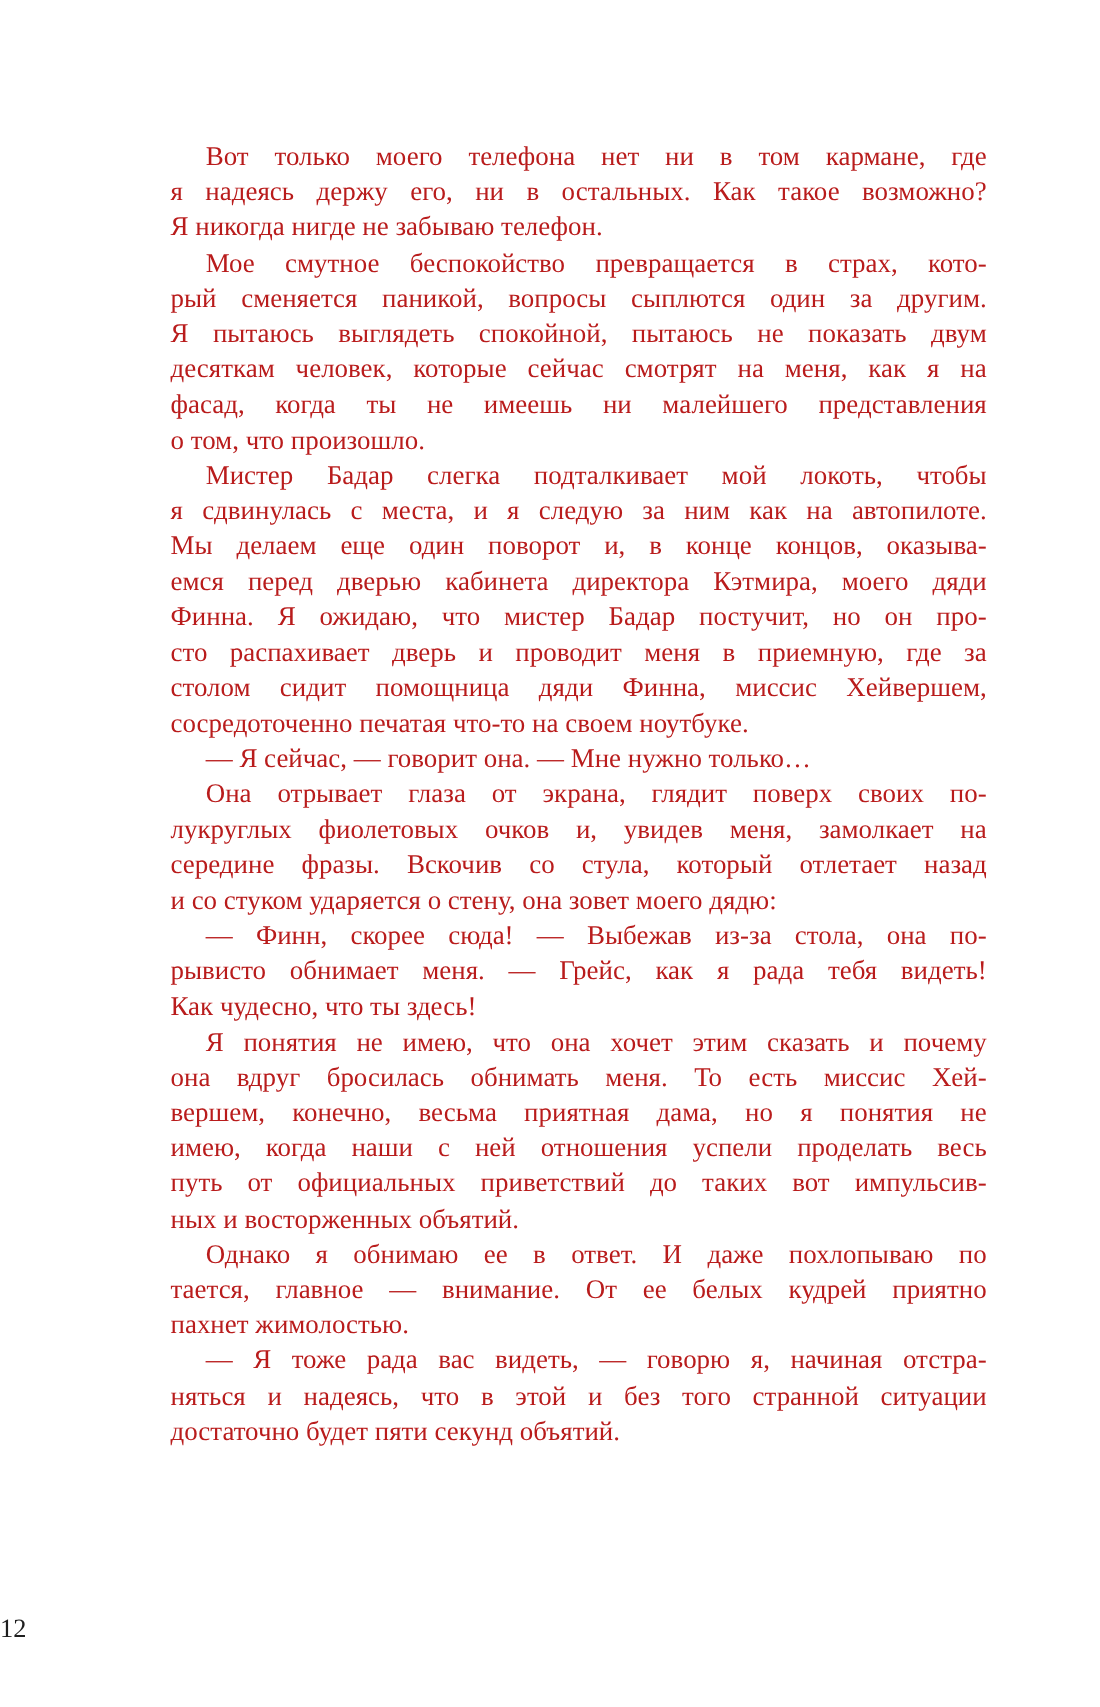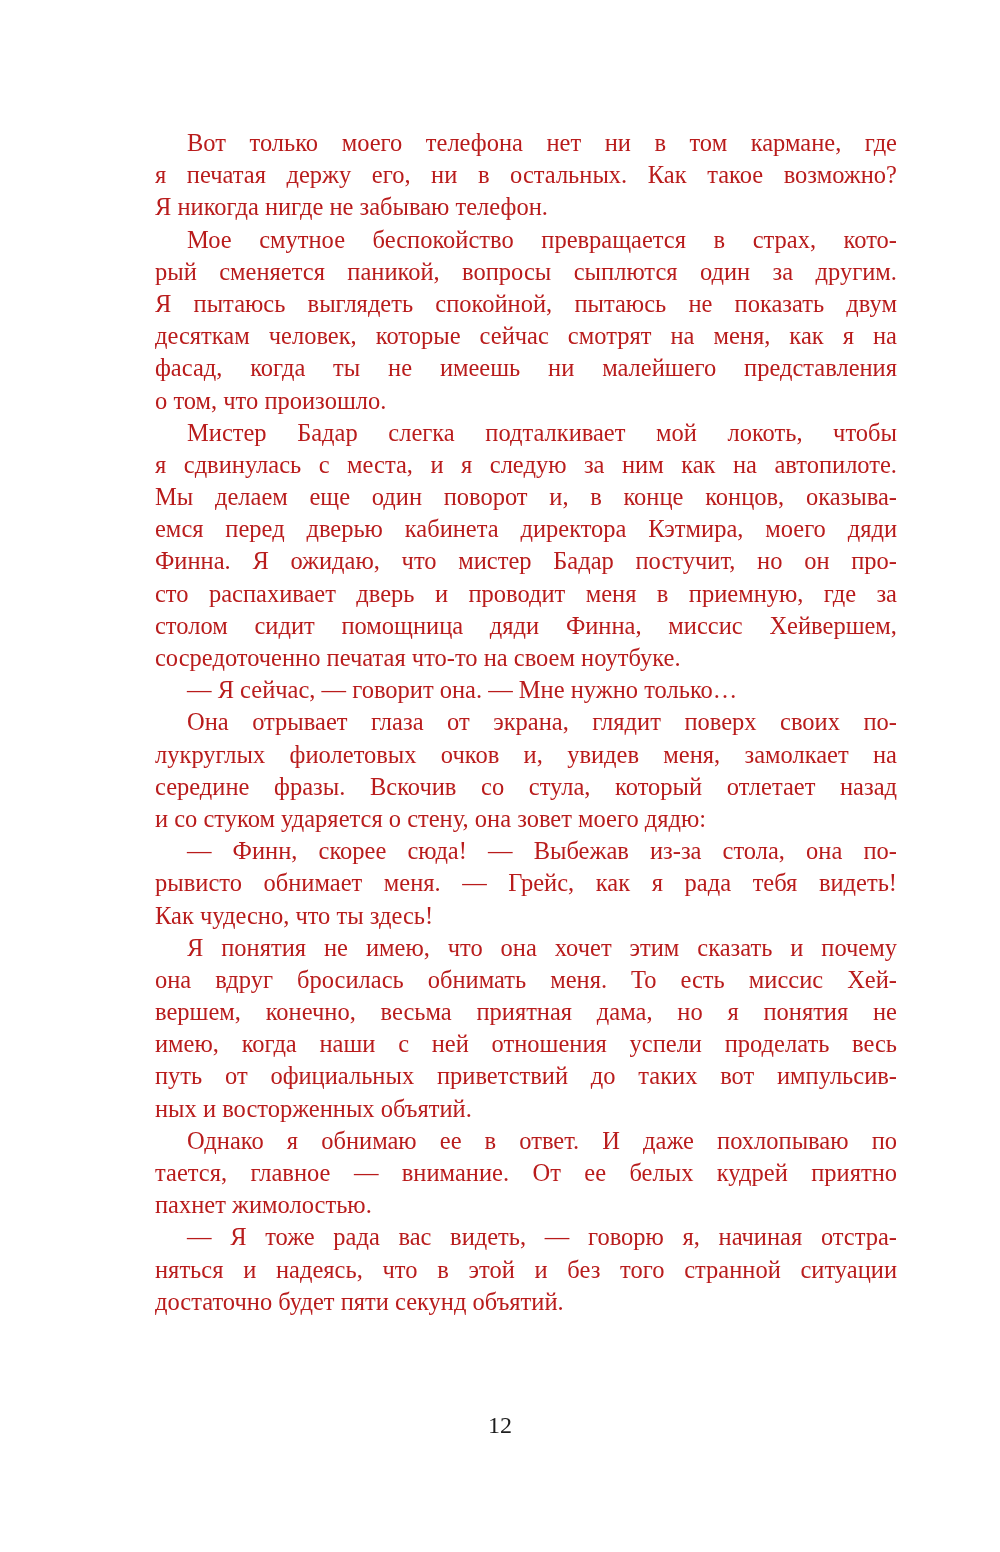--- a/index.html
+++ b/index.html
@@ -6,30 +6,30 @@
   body { width: 1000px; height: 1552px; position: relative; overflow: hidden; }
   .page {
     position: absolute; left: 155px; top: 127px; width: 742px;
     font-family: "Liberation Serif", "DejaVu Serif", serif;
     font-size: 24.5px; color: #b91c1c; line-height: 32.2px;
   }
   .line { display: block; height: 32.2px; white-space: nowrap; text-align: justify; text-align-last: justify; }
   .line.last { text-align-last: left; }
   .line.indent { padding-left: 32px; }
   .page-number {
-    position: absolute; left: 0; width: 1000px; top: 1412px; text-align: center;
+    position: absolute; left: 0; width: 1000px; top: 1468px; text-align: left;
     font-family: "Liberation Serif", "DejaVu Serif", serif; font-size: 24px; color: #1e1e1e;
   }
 </style>
 </head>
 <body>
 
 <div class="page" id="page-body">
     <span class="line indent">Вот только моего телефона нет ни в том кармане, где</span>
-    <span class="line">я печатая держу его, ни в остальных. Как такое возможно?</span>
+    <span class="line">я надеясь держу его, ни в остальных. Как такое возможно?</span>
     <span class="line last">Я никогда нигде не забываю телефон.</span>
     <span class="line indent">Мое смутное беспокойство превращается в страх, кото-</span>
     <span class="line">рый сменяется паникой, вопросы сыплются один за другим.</span>
     <span class="line">Я пытаюсь выглядеть спокойной, пытаюсь не показать двум</span>
     <span class="line">десяткам человек, которые сейчас смотрят на меня, как я на</span>
     <span class="line">фасад, когда ты не имеешь ни малейшего представления</span>
     <span class="line last">о том, что произошло.</span>
     <span class="line indent">Мистер Бадар слегка подталкивает мой локоть, чтобы</span>
     <span class="line">я сдвинулась с места, и я следую за ним как на автопилоте.</span>
     <span class="line">Мы делаем еще один поворот и, в конце концов, оказыва-</span>

